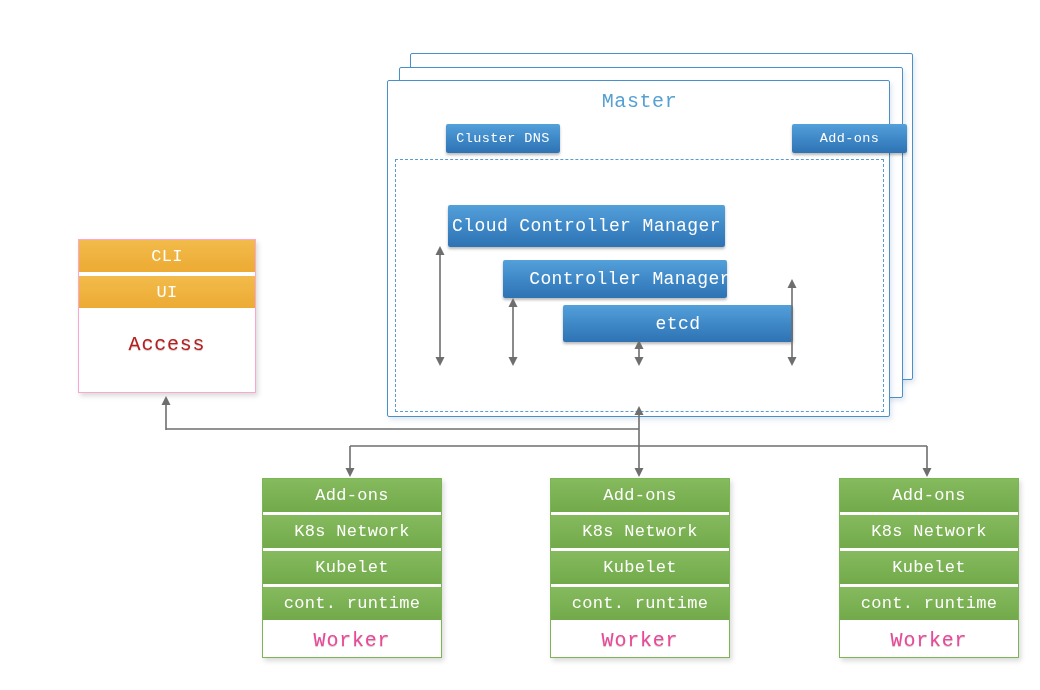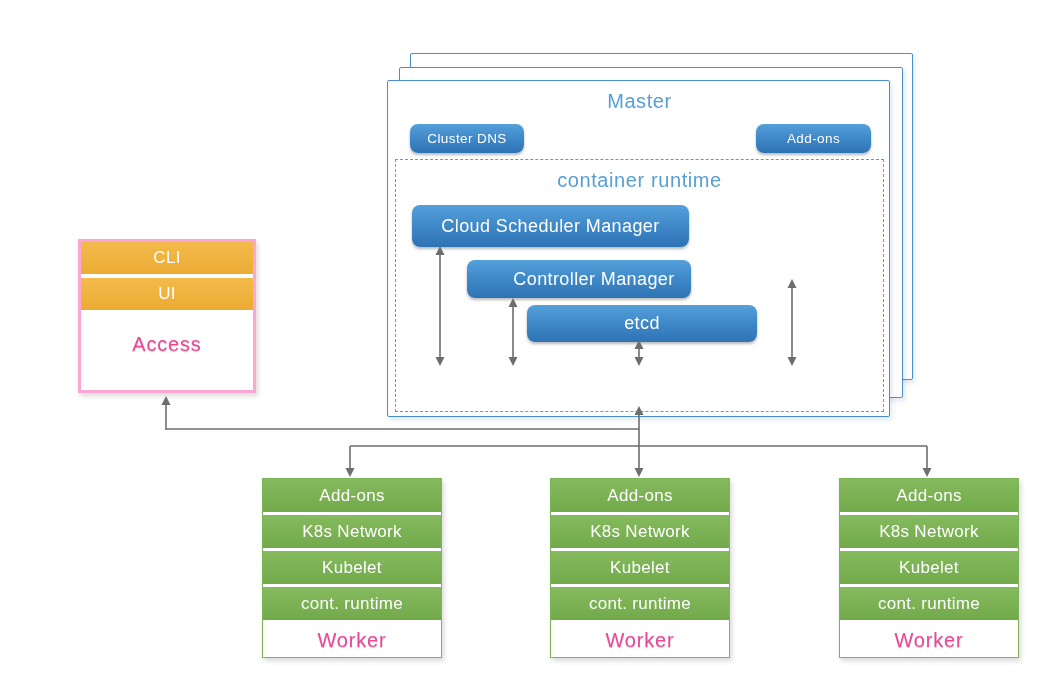--- a/index.html
+++ b/index.html
@@ -1,48 +1,48 @@
 <!DOCTYPE html>
 <html><head>
 <meta charset="utf-8">
 <style>
   html,body{margin:0;padding:0;background:#fff;}
   .canvas{position:relative;width:1040px;height:690px;background:#fff;
-          font-family:Liberation Sans, sans-serif;overflow:hidden;}
+          font-family:Liberation Mono, monospace;overflow:hidden;}
 
   
   .page{position:absolute;background:#fff;border:1.5px solid #4a90c8;border-radius:2px;
         box-shadow:2px 3px 5px rgba(90,130,170,.18);box-sizing:border-box;}
   .page-back {left:410px;top:53px;width:503px;height:327px;}
   .page-mid  {left:399px;top:67px;width:504px;height:331px;}
   .page-front{left:387px;top:80px;width:503px;height:337px;}
 
   .heading{position:absolute;color:#56a0d4;font-size:20px;letter-spacing:.6px;
            text-align:center;white-space:nowrap;}
   .dashedbox{position:absolute;left:7px;top:78px;width:489px;height:253px;
              border:1.5px dashed #5b9bd5;box-sizing:border-box;}
 
   .bluebox{position:absolute;background:linear-gradient(180deg,#53a0da 0%,#3d86c6 55%,#2e73b4 100%);
            color:#fff;display:flex;align-items:center;justify-content:center;
-           border-radius:8px;box-shadow:0 2px 3px rgba(0,0,0,.28);
-           letter-spacing:.4px;white-space:nowrap;box-sizing:border-box;}
+           border-radius:2px;box-shadow:0 2px 3px rgba(0,0,0,.28);
+           letter-spacing:.4px;white-space:nowrap;box-sizing:border-box;margin-left:36px;}
   .f-sm{font-size:13.5px;} .f-md{font-size:18px;}
 
   
   .stack{position:absolute;background:#fff;display:flex;flex-direction:column;
          box-sizing:border-box;box-shadow:2px 3px 5px rgba(0,0,0,.15);}
   .stack .row{display:flex;align-items:center;justify-content:center;color:#fff;
               font-size:17px;letter-spacing:.3px;flex:0 0 auto;}
   .stack .nodelabel{flex:1 1 auto;display:flex;align-items:center;justify-content:center;
               font-size:20px;letter-spacing:.8px;background:#fff;
               text-shadow:0 1px 1px rgba(0,0,0,.22);}
-  .access{left:78px;top:239px;width:178px;height:154px;border:3px solid #f9a8d4;text-align:center;}
+  .access{left:78px;top:239px;width:178px;height:154px;border:1px solid #f9a8d4;text-align:center;}
   .access .row{height:32px;margin-bottom:4px;
                background:linear-gradient(180deg,#f2bb4b,#ecab33);}
-  .access .nodelabel{color:#ec4899;margin-bottom:16px;}
+  .access .nodelabel{color:#b91c1c;margin-bottom:16px;}
   .worker{top:478px;width:180px;height:180px;border:1px solid #7cb553;}
   .worker .row{height:33px;margin-bottom:3px;
                background:linear-gradient(180deg,#85bb5e,#72a94a);}
   .worker .nodelabel{color:#ec4899;}
   .worker-1{left:262px;} .worker-2{left:550px;} .worker-3{left:839px;}
 
   .arrows{position:absolute;left:0;top:0;pointer-events:none;}
   .arrows line{stroke:#6e6e6e;stroke-width:1.6;}
   .arrows polygon{fill:#6e6e6e;}
 </style>
@@ -54,23 +54,22 @@
   <div class="page page-back"></div>
   <div class="page page-mid"></div>
 
   <div class="page page-front">
     <div class="heading" style="left:7px;top:9px;width:489px;">Master</div>
 
     <div class="bluebox f-sm" style="left:22px;top:43px;width:114px;height:29px;">Cluster DNS</div>
     <div class="bluebox f-sm" style="left:368px;top:43px;width:115px;height:29px;">Add-ons</div>
 
     <div class="dashedbox">
-      <div class="heading" style="left:0;top:9px;width:100%;">container runtime</div>
 
-      <div class="bluebox f-md" style="left:16px;top:45px;width:277px;height:42px;">Cloud Scheduler Manager</div>
+      <div class="bluebox f-md" style="left:16px;top:45px;width:277px;height:42px;">Cloud Controller Manager</div>
       <div class="bluebox f-md" style="left:71px;top:100px;width:224px;height:38px;padding-left:30px;">Controller Manager</div>
       <div class="bluebox f-md" style="left:131px;top:145px;width:230px;height:37px;">etcd</div>
     </div>
   </div>
 
   <div class="stack access">
     <div class="row">CLI</div>
     <div class="row">UI</div>
     <div class="nodelabel">Access</div>
   </div>

